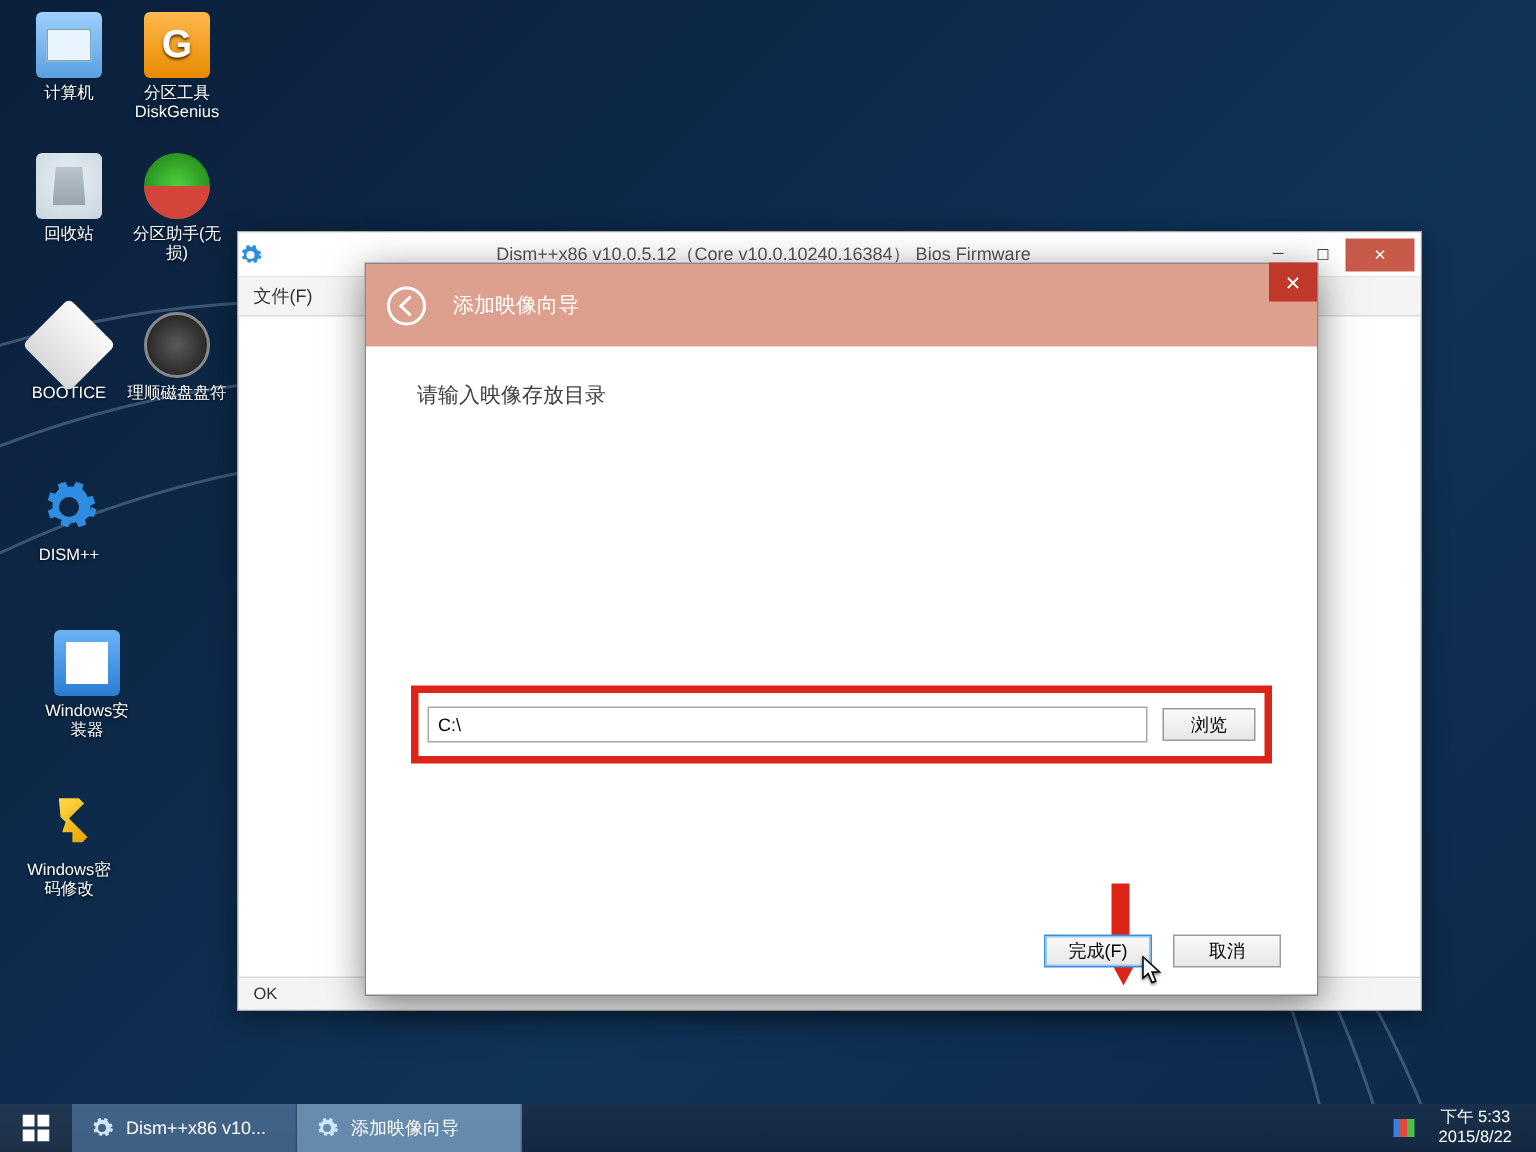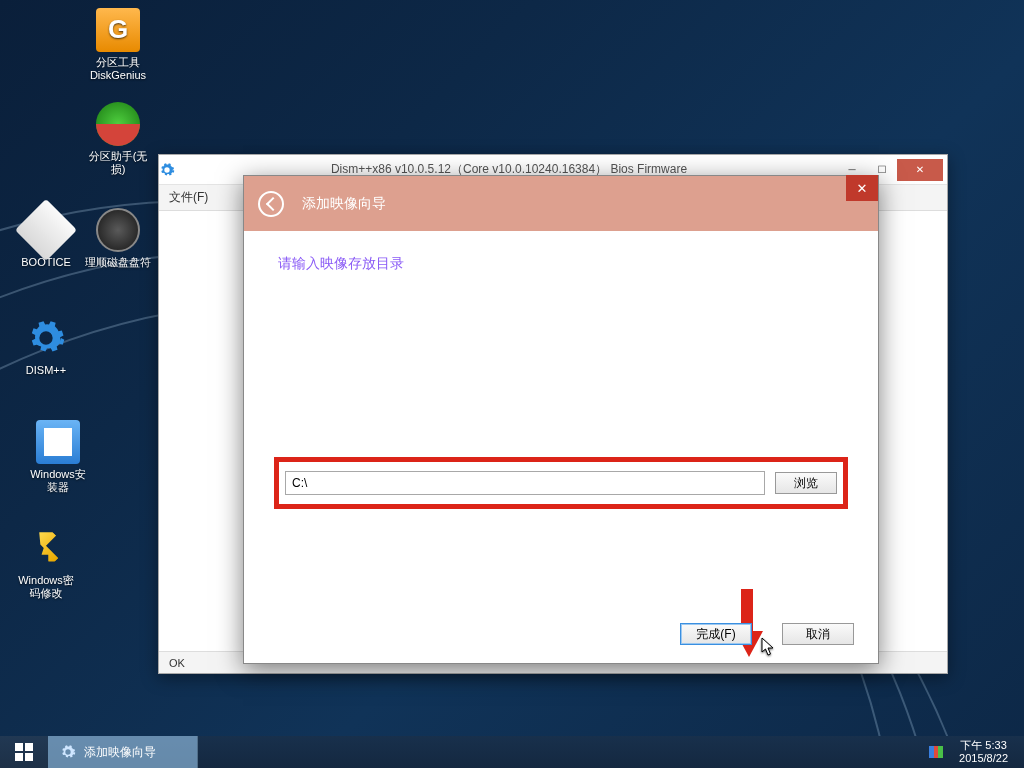--- a/index.html
+++ b/index.html
@@ -104,21 +104,21 @@
   }
   .wz-back::after{content:"";width:8px;height:8px;border-left:2px solid #fff;border-bottom:2px solid #fff;transform:rotate(45deg);margin-left:3px;}
   .wz-close {
     position:absolute; right:0; top:-1px;
     width:32px; height:26px;
     background:#c0392b; color:#fff;
     display:flex; align-items:center; justify-content:center;
     font-size:13px;
   }
   .wz-body { padding: 24px 34px; position:relative; height: calc(100% - 55px);}
-  .wz-prompt { color:#8b5cf6; font-size:14px; }
+  .wz-prompt { color:#404040; font-size:14px; }
   .red-frame {
     position:absolute;
     left: 30px; top: 226px;
     width: 574px; height: 52px;
     border: 5px solid #dc2418;
     display:flex; align-items:center;
     padding: 0 6px;
     gap: 10px;
   }
   .wz-input {
@@ -137,21 +137,21 @@
   }
   .red-arrow {
     position:absolute;
     left: 491px; top: 358px;
     width: 24px; height: 72px;
   }
   .red-arrow .shaft{width:12px; height:42px; background:#dc2418; margin:0 auto;}
   .red-arrow .head{width:0;height:0;border-left:14px solid transparent;border-right:14px solid transparent;border-top:26px solid #dc2418;margin:0 auto;}
   .wz-footer {
     position:absolute; right: 24px; bottom: 18px;
-    display:flex; gap:30px;
+    display:flex; gap:14px;
   }
   .wz-fbtn {
     width:72px; height:22px;
     background: linear-gradient(#fafafa,#e6e6e6);
     border:1px solid #999;
     font-size:12px;
     display:flex; align-items:center; justify-content:center;
     position:relative;
   }
   .wz-fbtn.finish { border:1px solid #3a8fe0; box-shadow:0 0 0 1px #9cc8f0 inset;}
@@ -187,20 +187,28 @@
 </style>
 </head>
 <body>
 
 <div class="wave w1"></div>
 <div class="wave w2"></div>
 <div class="wave w3"></div>
 
 <div class="desktop">
 
+  <div class="dicon ic-computer" style="left:12px; top:8px;">
+    <div class="ibox"></div>
+    <div>计算机</div>
+  </div>
+  <div class="dicon ic-recycle" style="left:12px; top:102px;">
+    <div class="ibox"></div>
+    <div>回收站</div>
+  </div>
   <div class="dicon ic-bootice" style="left:12px; top:208px;">
     <div class="ibox"></div>
     <div>BOOTICE</div>
   </div>
   <div class="dicon ic-dism" style="left:12px; top:316px;text-align:center;">
     <div class="ibox">
       <svg viewBox="0 0 24 24">
           <path fill="#2e8de0" d="M12 8a4 4 0 100 8 4 4 0 000-8zm9 4l2 1-1 3-2-.5a8 8 0 01-1.6 1.6l.5 2-3 1-1-2a8 8 0 01-2.3 0l-1 2-3-1 .5-2A8 8 0 016.5 16l-2 .5-1-3 2-1a8 8 0 010-2.3l-2-1 1-3 2 .5A8 8 0 018 4.9l-.5-2 3-1 1 2a8 8 0 012.3 0l1-2 3 1-.5 2A8 8 0 0119.5 8l2-.5 1 3-2 1a8 8 0 010 2.3z"></path>
         </svg>
     </div>
@@ -291,20 +299,28 @@
   <div class="tb-start">
     <svg viewBox="0 0 18 18">
         <g fill="#fff">
           <rect x="0" y="0" width="8" height="8"></rect>
           <rect x="10" y="0" width="8" height="8"></rect>
           <rect x="0" y="10" width="8" height="8"></rect>
           <rect x="10" y="10" width="8" height="8"></rect>
         </g>
       </svg>
   </div>
+  <div class="tb-item">
+    <span class="gico">
+      <svg viewBox="0 0 24 24">
+          <path fill="#cfe6ff" d="M12 8a4 4 0 100 8 4 4 0 000-8zm9 4l2 1-1 3-2-.5a8 8 0 01-1.6 1.6l.5 2-3 1-1-2a8 8 0 01-2.3 0l-1 2-3-1 .5-2A8 8 0 016.5 16l-2 .5-1-3 2-1a8 8 0 010-2.3l-2-1 1-3 2 .5A8 8 0 018 4.9l-.5-2 3-1 1 2a8 8 0 012.3 0l1-2 3 1-.5 2A8 8 0 0119.5 8l2-.5 1 3-2 1a8 8 0 010 2.3z"></path>
+        </svg>
+    </span>
+    <span>Dism++x86 v10...</span>
+  </div>
   <div class="tb-item active">
     <span class="gico">
       <svg viewBox="0 0 24 24">
           <path fill="#cfe6ff" d="M12 8a4 4 0 100 8 4 4 0 000-8zm9 4l2 1-1 3-2-.5a8 8 0 01-1.6 1.6l.5 2-3 1-1-2a8 8 0 01-2.3 0l-1 2-3-1 .5-2A8 8 0 016.5 16l-2 .5-1-3 2-1a8 8 0 010-2.3l-2-1 1-3 2 .5A8 8 0 018 4.9l-.5-2 3-1 1 2a8 8 0 012.3 0l1-2 3 1-.5 2A8 8 0 0119.5 8l2-.5 1 3-2 1a8 8 0 010 2.3z"></path>
         </svg>
     </span>
     <span>添加映像向导</span>
   </div>
   <div class="tb-tray">
     <div class="flagico"></div>

